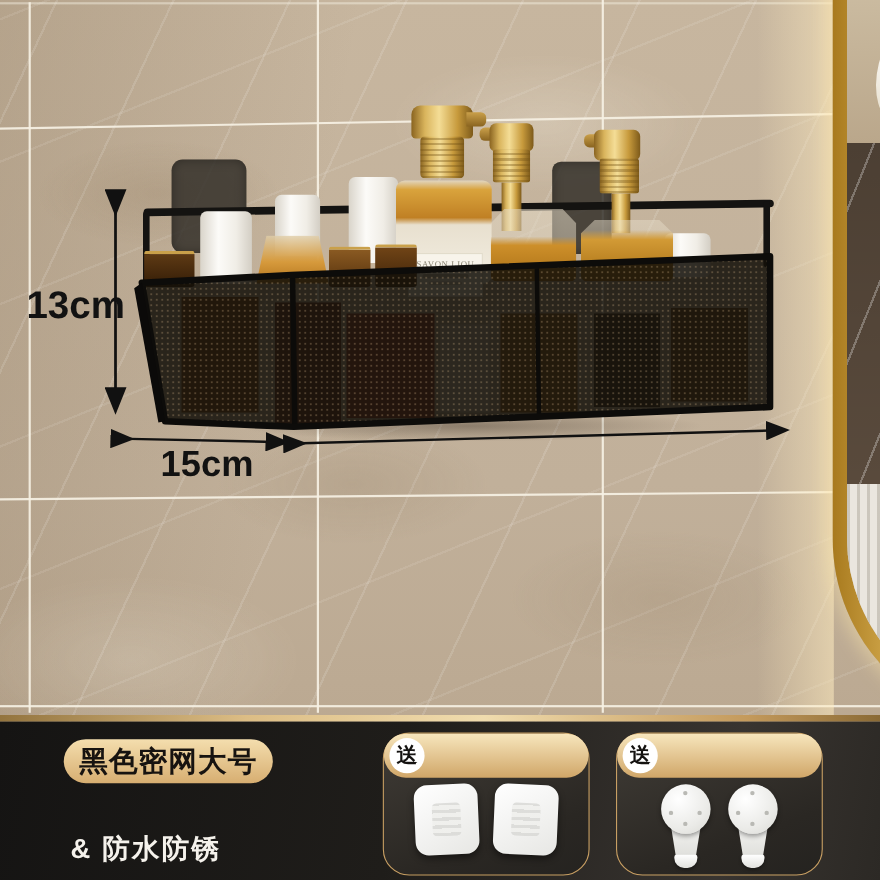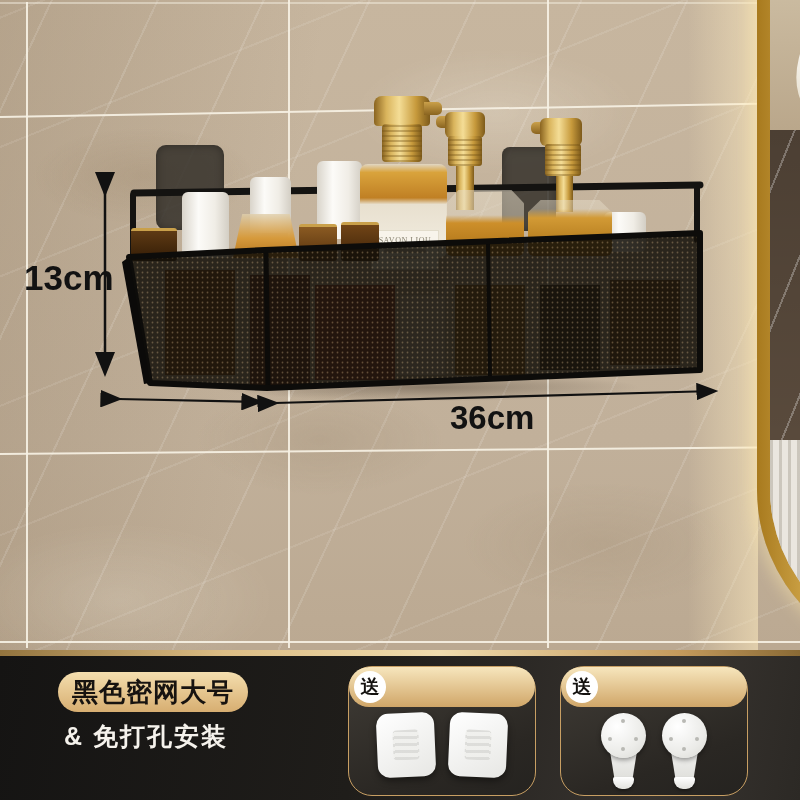--- a/index.html
+++ b/index.html
@@ -192,29 +192,29 @@
       <marker id="ah" markerWidth="10" markerHeight="8" refX="8" refY="4" orient="auto">
         <path d="M0,0 L10,4 L0,8 z" fill="#111111"></path>
       </marker>
     </defs>
     <line x1="105" y1="192" x2="105" y2="372" stroke="#111" stroke-width="2.5" marker-start="url(#ah)" marker-end="url(#ah)"></line>
     <line x1="118" y1="399" x2="259" y2="402" stroke="#111" stroke-width="2.2" marker-start="url(#ah)" marker-end="url(#ah)"></line>
     <line x1="275" y1="403" x2="714" y2="391" stroke="#111" stroke-width="2.2" marker-start="url(#ah)" marker-end="url(#ah)"></line>
   </svg>
 
   <div class="dim" style="left:24px;top:258px;width:80px;text-align:right;font-size:35px;">13cm</div>
-  <div class="dim" style="left:450px;top:399px;font-size:33px;">36cm</div>
+  <div class="dim" style="left:146px;top:403px;font-size:33px;">15cm</div>
 
   <div class="gold-strip"></div>
   <div class="banner">
 
     <div class="badge-pill">
       <span>黑色密网大号</span>
     </div>
-    <div class="feature" style="top:64px;">&amp; 免打孔安装</div>
+    <div class="feature" style="top:99px;">&amp; 防水防锈</div>
 
     <div class="gift-box" style="left:348px;">
       <div class="gift-header">
         <div class="gift-tag">送</div>
       </div>
       <div class="gift-items">
         <div class="adh-pad" style="transform:rotate(-2.5deg);">
           <div class="adh-core"></div>
         </div>
         <div class="adh-pad" style="transform:rotate(2.5deg);">

